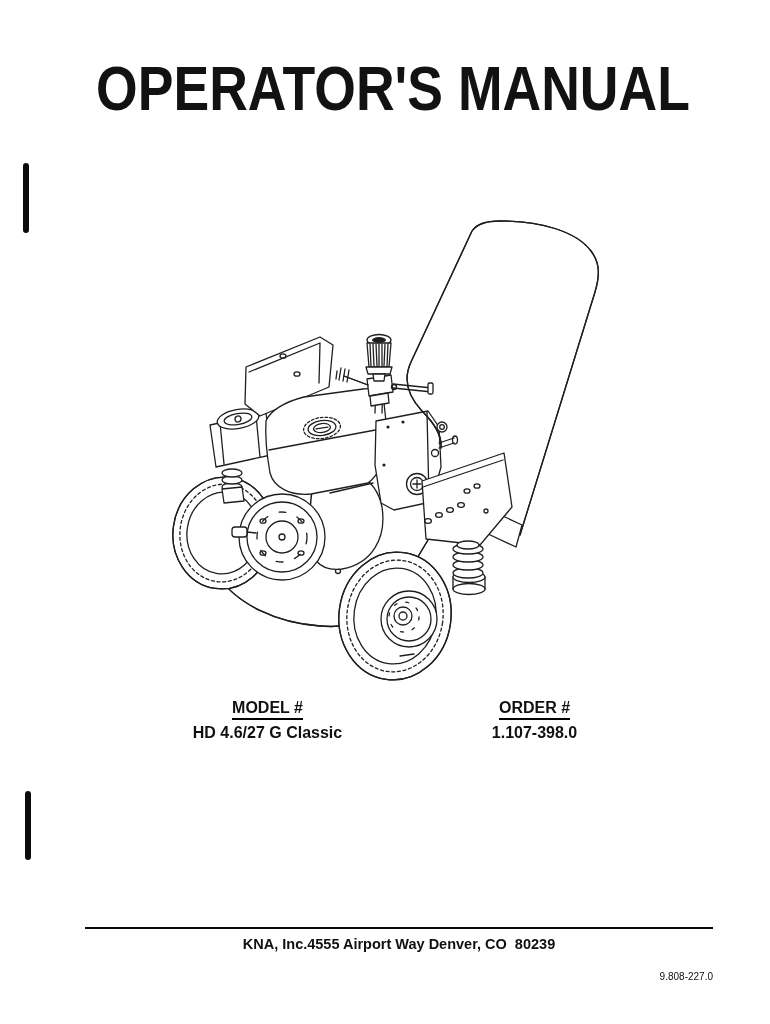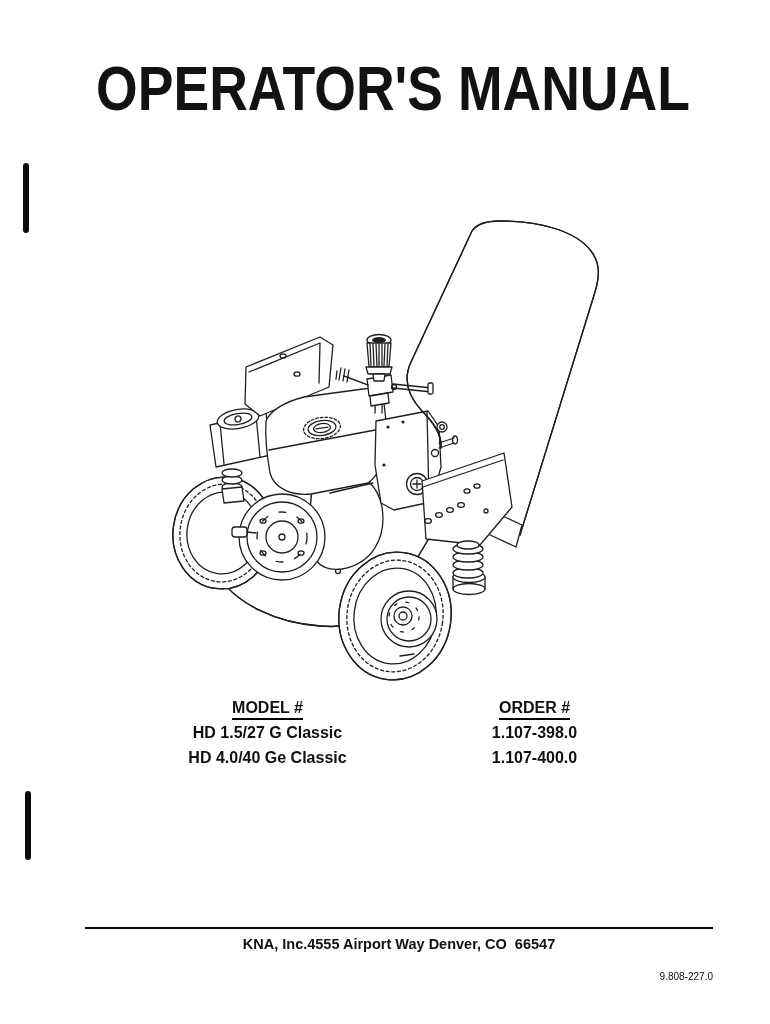--- a/index.html
+++ b/index.html
@@ -195,24 +195,20 @@
 <div id="model-table" class="abs">
   <div class="t-row">
     <div class="model-cell">
       <span class="hdr-underline">MODEL #</span>
     </div>
     <div class="order-cell">
       <span class="hdr-underline">ORDER #</span>
     </div>
   </div>
   <div class="t-row">
-    <div class="model-cell">HD 1.5/27 G Classic</div>
+    <div class="model-cell">HD 4.6/27 G Classic</div>
     <div class="order-cell">1.107-398.0</div>
   </div>
-  <div class="t-row">
-    <div class="model-cell">HD 4.0/40 Ge Classic</div>
-    <div class="order-cell">1.107-400.0</div>
-  </div>
 </div>
 
 <div id="footer-rule" class="abs"></div>
-<div id="footer-address" class="abs">KNA, Inc.4555 Airport Way Denver, CO  66547</div>
+<div id="footer-address" class="abs">KNA, Inc.4555 Airport Way Denver, CO  80239</div>
 <div id="doc-number" class="abs">9.808-227.0</div>
 
 </body></html>

